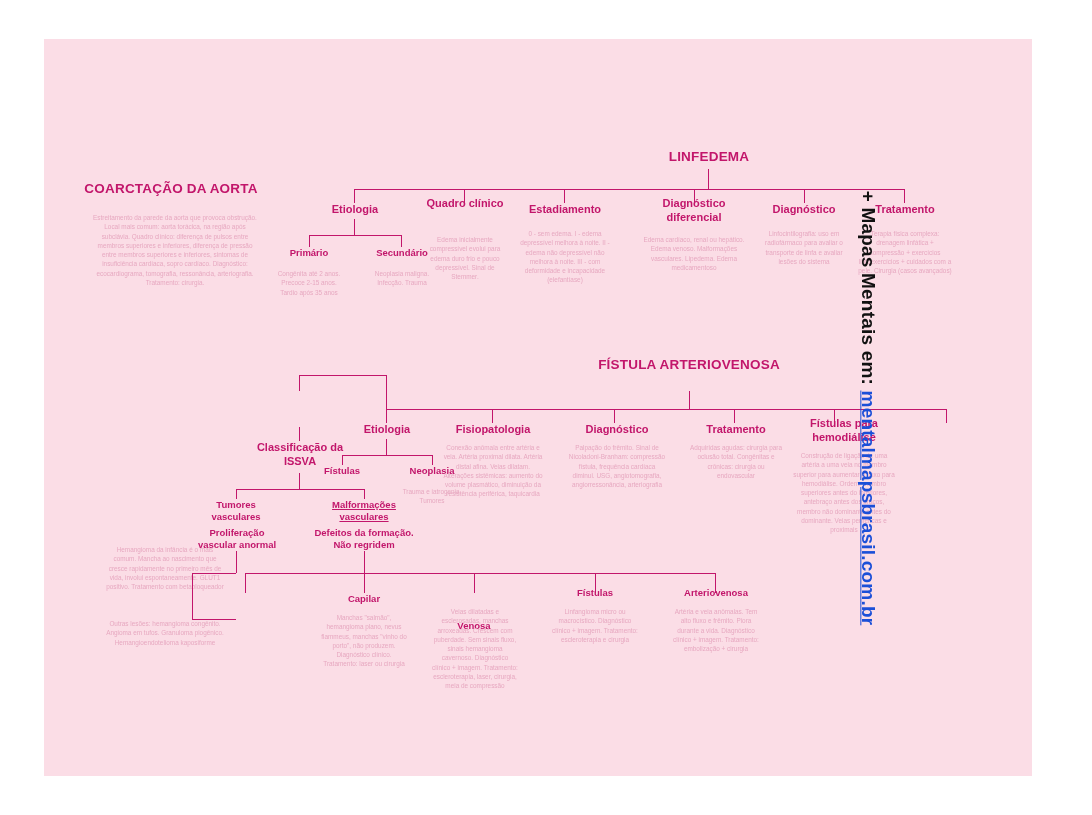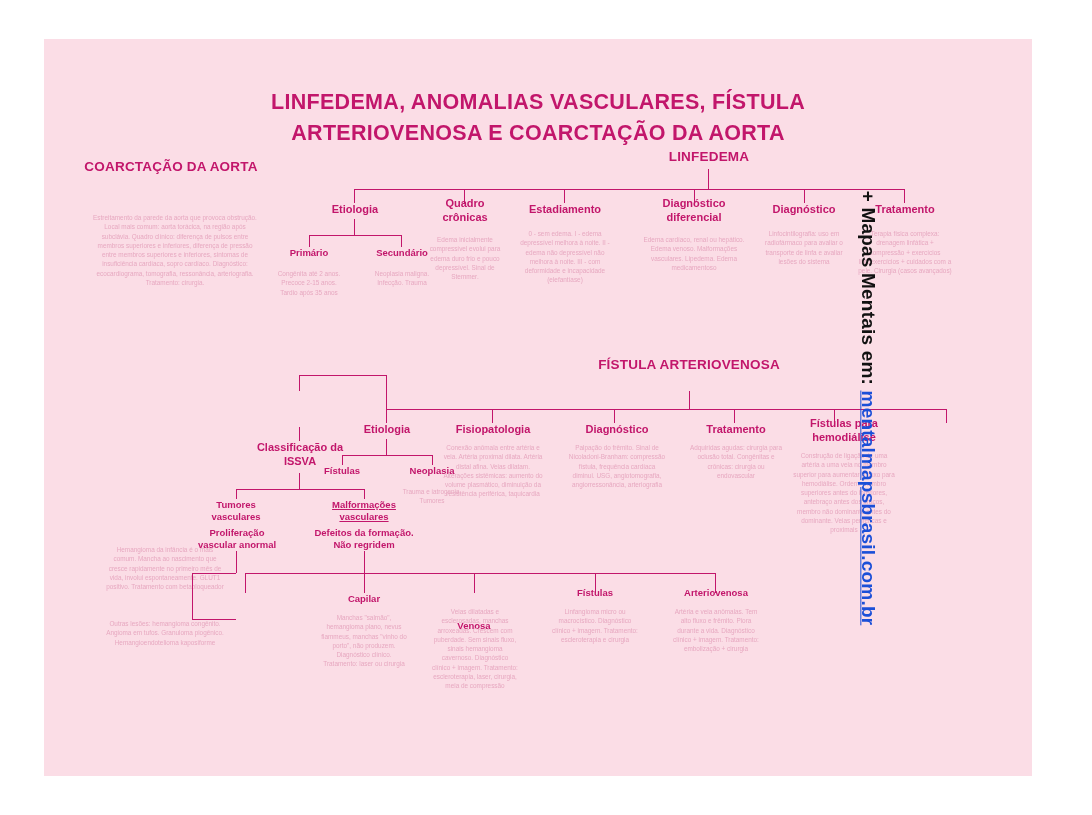--- a/index.html
+++ b/index.html
@@ -80,26 +80,22 @@
   .lv { width: 1px; }
 </style>
 </head>
 <body>
 
 <div id="page">
 
   <div id="canvas" style="width: 988px;">
     <div id="canvas-inner">
 
-      <div class="maintitle">
-        <div>LINFEDEMA, ANOMALIAS VASCULARES, FÍSTULA</div>
-        <div>ARTERIOVENOSA E COARCTAÇÃO DA AORTA</div>
-      </div>
-
-      <div class="node hdr h1" style="left:22px; top:120px; width:210px;">COARCTAÇÃO DA AORTA</div>
+
+      <div class="node hdr h1" style="left:22px; top:142px; width:210px;">COARCTAÇÃO DA AORTA</div>
       <div class="node body" style="left:46px; top:174px; width:170px;">Estreitamento da parede da aorta que provoca obstrução. Local mais comum: aorta torácica, na região após subclávia. Quadro clínico: diferença de pulsos entre membros superiores e inferiores, diferença de pressão entre membros superiores e inferiores, sintomas de insuficiência cardíaca, sopro cardíaco. Diagnóstico: ecocardiograma, tomografia, ressonância, arteriografia. Tratamento: cirurgia.</div>
 
       <div class="node hdr h1" style="left:570px; top:110px; width:190px;">LINFEDEMA</div>
 
       <div class="ln lv" style="left:664px; top:130px; height:20px;"></div>
       <div class="ln lh" style="left:310px; top:150px; width:550px;"></div>
       <div class="ln lv" style="left:310px; top:150px; height:14px;"></div>
       <div class="ln lv" style="left:420px; top:150px; height:14px;"></div>
       <div class="ln lv" style="left:520px; top:150px; height:14px;"></div>
       <div class="ln lv" style="left:650px; top:150px; height:14px;"></div>
@@ -111,21 +107,21 @@
       <div class="ln lh" style="left:265px; top:196px; width:92px;"></div>
       <div class="ln lv" style="left:265px; top:196px; height:12px;"></div>
       <div class="ln lv" style="left:357px; top:196px; height:12px;"></div>
 
       <div class="node hdr h3" style="left:228px; top:208px; width:74px;">Primário</div>
       <div class="node body" style="left:228px; top:230px; width:74px;">Congênita até 2 anos. Precoce 2-15 anos. Tardio após 35 anos</div>
 
       <div class="node hdr h3" style="left:320px; top:208px; width:76px;">Secundário</div>
       <div class="node body" style="left:320px; top:230px; width:76px;">Neoplasia maligna. Infecção. Trauma</div>
 
-      <div class="node hdr h2" style="left:382px; top:158px; width:78px;">Quadro crônicas</div>
+      <div class="node hdr h2" style="left:382px; top:158px; width:78px;">Quadro clínico</div>
       <div class="node body" style="left:378px; top:196px; width:86px;">Edema inicialmente compressível evolui para edema duro frio e pouco depressível. Sinal de Stemmer.</div>
 
       <div class="node hdr h2" style="left:474px; top:164px; width:94px;">Estadiamento</div>
       <div class="node body" style="left:472px; top:190px; width:98px;">0 - sem edema. I - edema depressível melhora à noite. II - edema não depressível não melhora à noite. III - com deformidade e incapacidade (elefantíase)</div>
 
       <div class="node hdr h2" style="left:600px; top:158px; width:100px;">Diagnóstico diferencial</div>
       <div class="node body" style="left:598px; top:196px; width:104px;">Edema cardíaco, renal ou hepático. Edema venoso. Malformações vasculares. Lipedema. Edema medicamentoso</div>
 
       <div class="node hdr h2" style="left:716px; top:164px; width:88px;">Diagnóstico</div>
       <div class="node body" style="left:714px; top:190px; width:92px;">Linfocintilografia: uso em radiofármaco para avaliar o transporte de linfa e avaliar lesões do sistema</div>

